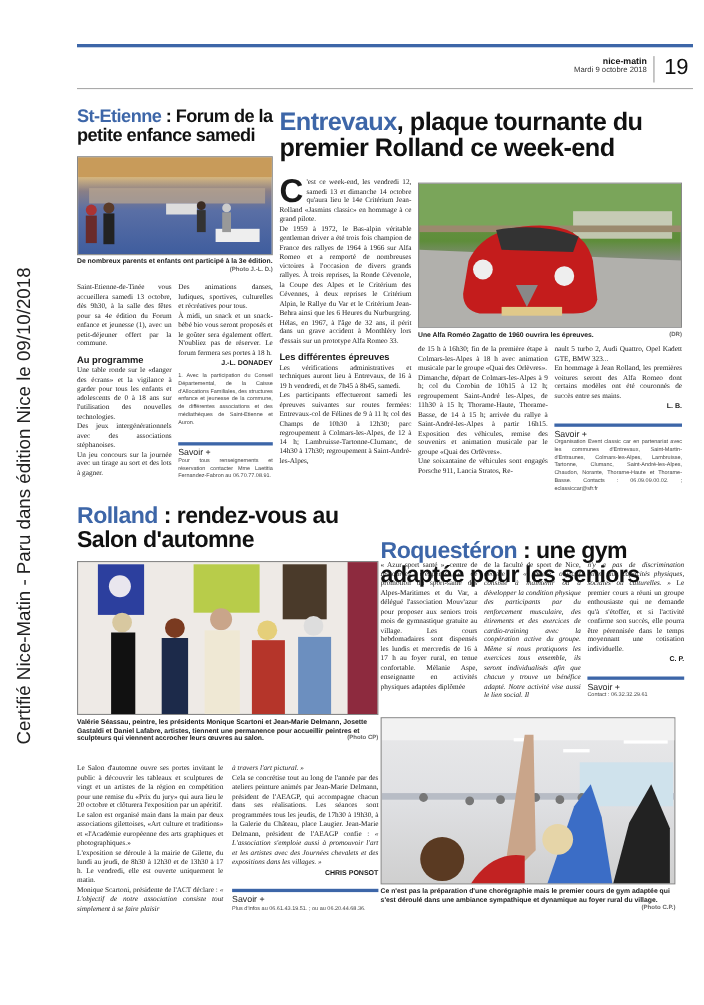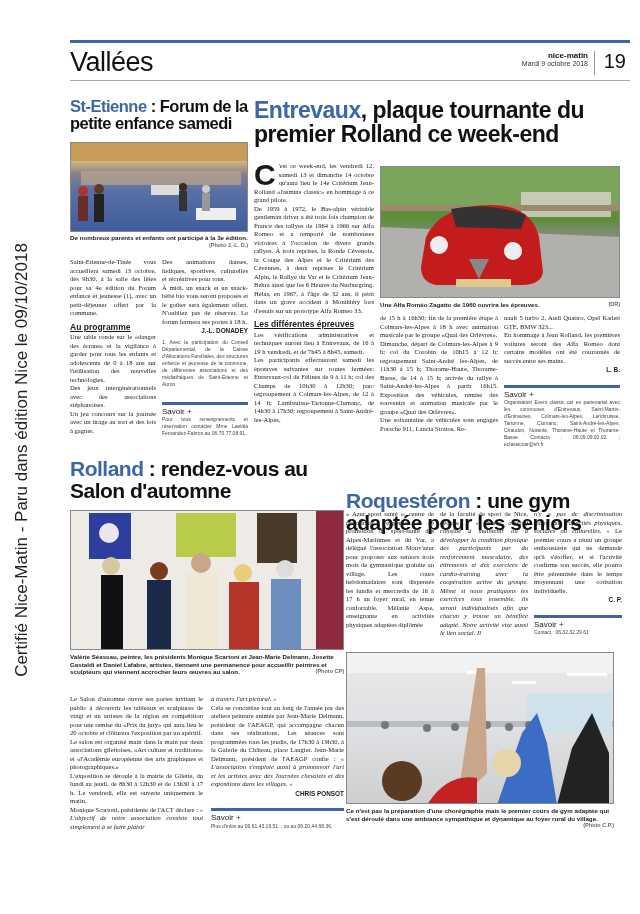--- a/index.html
+++ b/index.html
@@ -14,21 +14,21 @@
   .brand .name{font-size:8px;font-weight:bold;color:#111;}
   .brand .date{font-size:7px;color:#333;}
   .pagesep{position:absolute;right:35px;top:51px;width:1px;height:24px;background:#999;}
   .pagenum{position:absolute;right:4px;top:50px;font-family:"Liberation Sans",sans-serif;font-size:20px;color:#111;}
   .hr2{position:absolute;left:0;top:80px;width:560px;height:1px;background:#aaa;}
 
   .hl{font-family:"Liberation Sans",sans-serif;font-weight:bold;color:#111;letter-spacing:-0.5px;}
   .hl .place{color:#3d66a8;}
   .body{font-size:6.6px;line-height:8.5px;text-align:justify;}
   .body p{margin:0;}
-  .sub{font-family:"Liberation Sans",sans-serif;font-weight:bold;font-size:8.5px;margin:5px 0 2px;text-decoration:underline;}
+  .sub{font-family:"Liberation Sans",sans-serif;font-weight:bold;font-size:8.5px;margin:5px 0 2px;}
   .cap{font-family:"Liberation Sans",sans-serif;font-weight:bold;font-size:6.2px;line-height:7.6px;}
   .credit{font-family:"Liberation Sans",sans-serif;font-size:5.5px;color:#666;float:right;}
   .sign{font-family:"Liberation Sans",sans-serif;font-weight:bold;font-size:6.4px;text-align:right;margin-top:1px;}
   .savoir-bar{height:3px;background:#3d66a8;margin-bottom:3px;}
   .savoir-t{font-family:"Liberation Sans",sans-serif;font-weight:normal;font-size:8px;}
   .savoir-b{font-family:"Liberation Sans",sans-serif;font-size:5px;line-height:7px;color:#444;}
   .foot{font-family:"Liberation Sans",sans-serif;font-size:5px;line-height:7px;color:#444;}
   .abs{position:absolute;}
   .photo{position:absolute;border:1px solid #888;overflow:hidden;}
   .dropcap{float:left;font-family:"Liberation Sans",sans-serif;font-weight:bold;font-size:30px;line-height:24px;margin:1px 3px 0 0;}
@@ -37,21 +37,20 @@
 </head>
 <body>
 
 <div class="side-cert">
   <span>Certifié Nice-Matin - Paru dans édition Nice le 09/10/2018</span>
 </div>
 
 <div class="page">
 
   <div class="topbar"></div>
-  <div class="section-title">Vallées</div>
   <div class="brand">
     <div class="name">nice-matin</div>
     <div class="date">Mardi 9 octobre 2018</div>
   </div>
   <div class="pagesep"></div>
   <div class="pagenum">19</div>
   <div class="hr2"></div>
 
   <div class="abs" style="left:0;top:98px;width:178px;">
     <div class="hl" style="font-size:16.5px;line-height:17px;">

